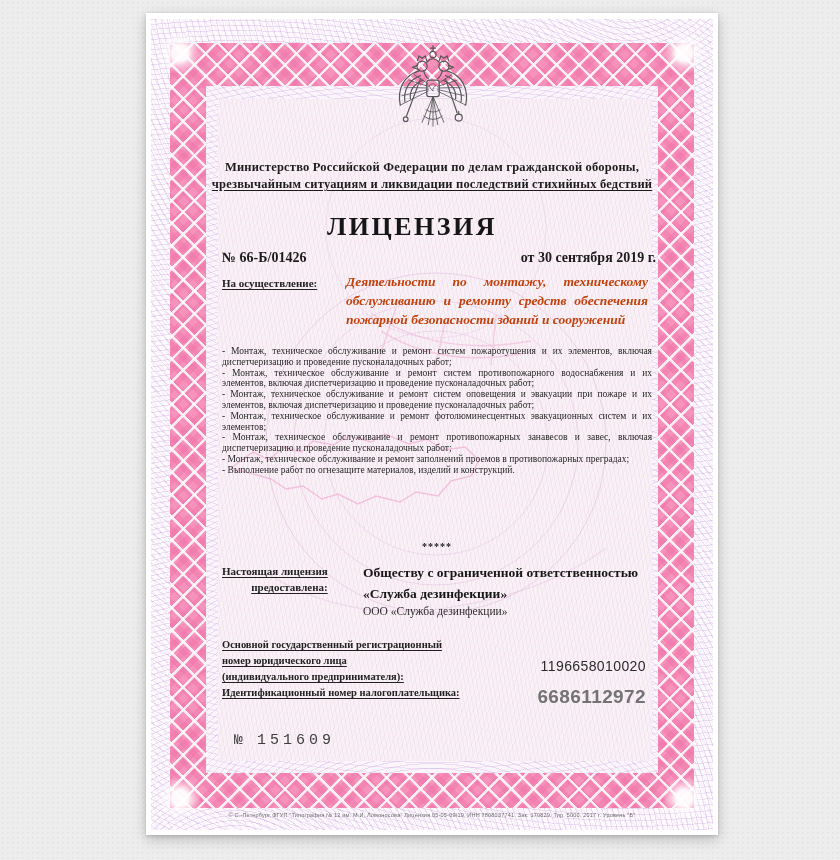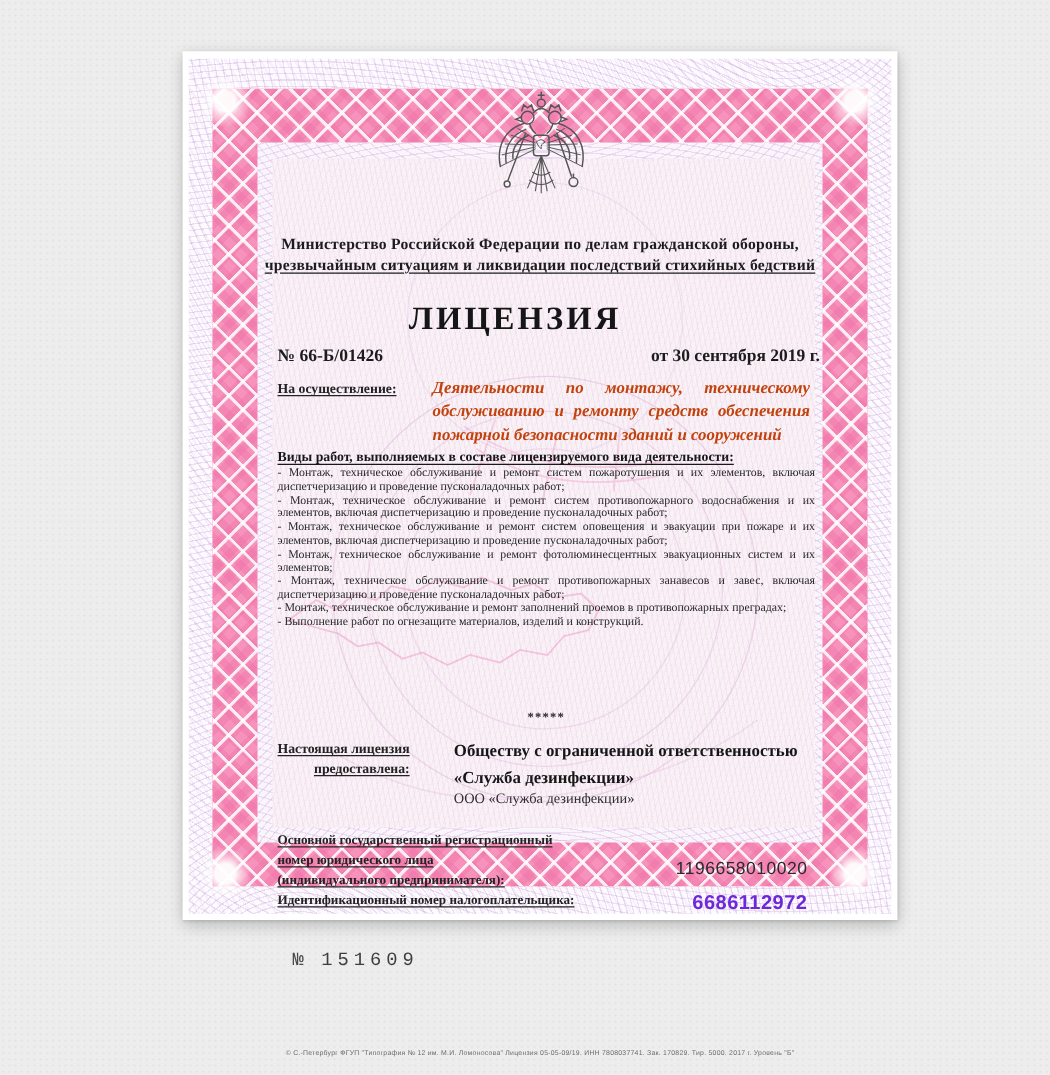--- a/index.html
+++ b/index.html
@@ -8,24 +8,23 @@
     font-family:"Liberation Serif", serif;
     background:#eeedee;
   }
   .stage{
     position:relative;width:840px;height:860px;
     background-color:#eeedee;
     background-image:radial-gradient(rgba(0,0,0,.04) 1px, transparent 1px);
     background-size:5px 5px;
   }
   .paper{
-    position:absolute;left:146px;top:13px;width:572px;height:695px;
+    position:absolute;left:146px;top:13px;width:572px;height:822px;
     background:#ffffff;
     box-shadow:0 4px 12px rgba(0,0,0,.22), 0 1px 3px rgba(0,0,0,.15);
-    margin-top:28px;
   }
   
   .lav-outer{
     position:absolute;left:5px;top:6px;right:5px;bottom:5px;
     background-color:#fdfbfe;
     background-image:
       repeating-radial-gradient(circle at 15% 110%, rgba(178,120,205,.22) 0 1px, transparent 1px 5px),
       repeating-radial-gradient(circle at 85% -10%, rgba(178,120,205,.20) 0 1px, transparent 1px 6px),
       repeating-linear-gradient(60deg, rgba(200,150,220,.10) 0 2px, transparent 2px 6px);
   }
@@ -84,21 +83,21 @@
   .works-list{position:absolute;left:76px;top:333px;width:430px;font-size:9.5px;line-height:10.8px;text-align:justify;color:#272727;}
   .separator{position:absolute;left:76px;width:430px;top:528px;text-align:center;font-size:10px;font-weight:bold;letter-spacing:1px;}
   .grantee-label{position:absolute;left:76px;top:550px;font-size:11px;font-weight:bold;line-height:16px;}
   .grantee-label div{text-decoration:underline;text-underline-offset:2px;text-align:right;}
   .grantee-name{position:absolute;left:217px;top:549px;width:300px;font-size:13.5px;font-weight:bold;line-height:21px;color:#161616;}
   .grantee-short{position:absolute;left:217px;top:592px;font-size:11.5px;color:#2e2e2e;}
   .ogrn-label{position:absolute;left:76px;top:624px;font-size:10.5px;font-weight:bold;line-height:16px;}
   .ogrn-label div{text-decoration:underline;text-underline-offset:2px;}
   .ogrn-value{position:absolute;right:72px;top:645px;font-family:"Liberation Sans",sans-serif;font-size:14px;font-weight:normal;color:#2a2a2a;letter-spacing:.4px;}
   .inn-label{position:absolute;left:76px;top:674px;font-size:10.5px;font-weight:bold;text-decoration:underline;text-underline-offset:2px;}
-  .inn-value{position:absolute;right:72px;top:673px;font-family:"Liberation Sans",sans-serif;font-size:16px;font-weight:bold;color:#6d28d9;letter-spacing:.4px;}
+  .inn-value{position:absolute;right:72px;top:673px;font-family:"Liberation Sans",sans-serif;font-size:19px;font-weight:bold;color:#737373;letter-spacing:.4px;}
   .form-number{
     position:absolute;left:88px;top:719px;
     font-family:"Liberation Mono", monospace;font-size:15px;color:#4a4a4a;
   }
   .form-number .digits{margin-left:14px;letter-spacing:4px;color:#3e3e3e;}
   .printer-line{
     position:absolute;left:0;right:0;top:799px;text-align:center;
     font-size:5.5px;color:#6d6d6d;letter-spacing:.2px;font-family:"Liberation Sans",sans-serif;
   }
 </style>
@@ -175,21 +174,20 @@
       <div class="doc-title">ЛИЦЕНЗИЯ</div>
 
       <div class="numrow">
         <span>№ 66-Б/01426</span>
         <span>от 30 сентября 2019 г.</span>
       </div>
 
       <div class="for-label">На осуществление:</div>
       <div class="for-text">Деятельности по монтажу, техническому обслуживанию и ремонту средств обеспечения пожарной безопасности зданий и сооружений</div>
 
-      <div class="works-heading">Виды работ, выполняемых в составе лицензируемого вида деятельности:</div>
       <div class="works-list">
           <div class="work-item">- Монтаж, техническое обслуживание и ремонт систем пожаротушения и их элементов, включая диспетчеризацию и проведение пусконаладочных работ;</div>
           <div class="work-item">- Монтаж, техническое обслуживание и ремонт систем противопожарного водоснабжения и их элементов, включая диспетчеризацию и проведение пусконаладочных работ;</div>
           <div class="work-item">- Монтаж, техническое обслуживание и ремонт систем оповещения и эвакуации при пожаре и их элементов, включая диспетчеризацию и проведение пусконаладочных работ;</div>
           <div class="work-item">- Монтаж, техническое обслуживание и ремонт фотолюминесцентных эвакуационных систем и их элементов;</div>
           <div class="work-item">- Монтаж, техническое обслуживание и ремонт противопожарных занавесов и завес, включая диспетчеризацию и проведение пусконаладочных работ;</div>
           <div class="work-item">- Монтаж, техническое обслуживание и ремонт заполнений проемов в противопожарных преградах;</div>
           <div class="work-item">- Выполнение работ по огнезащите материалов, изделий и конструкций.</div>
         </div>
       <div class="separator">*****</div>

